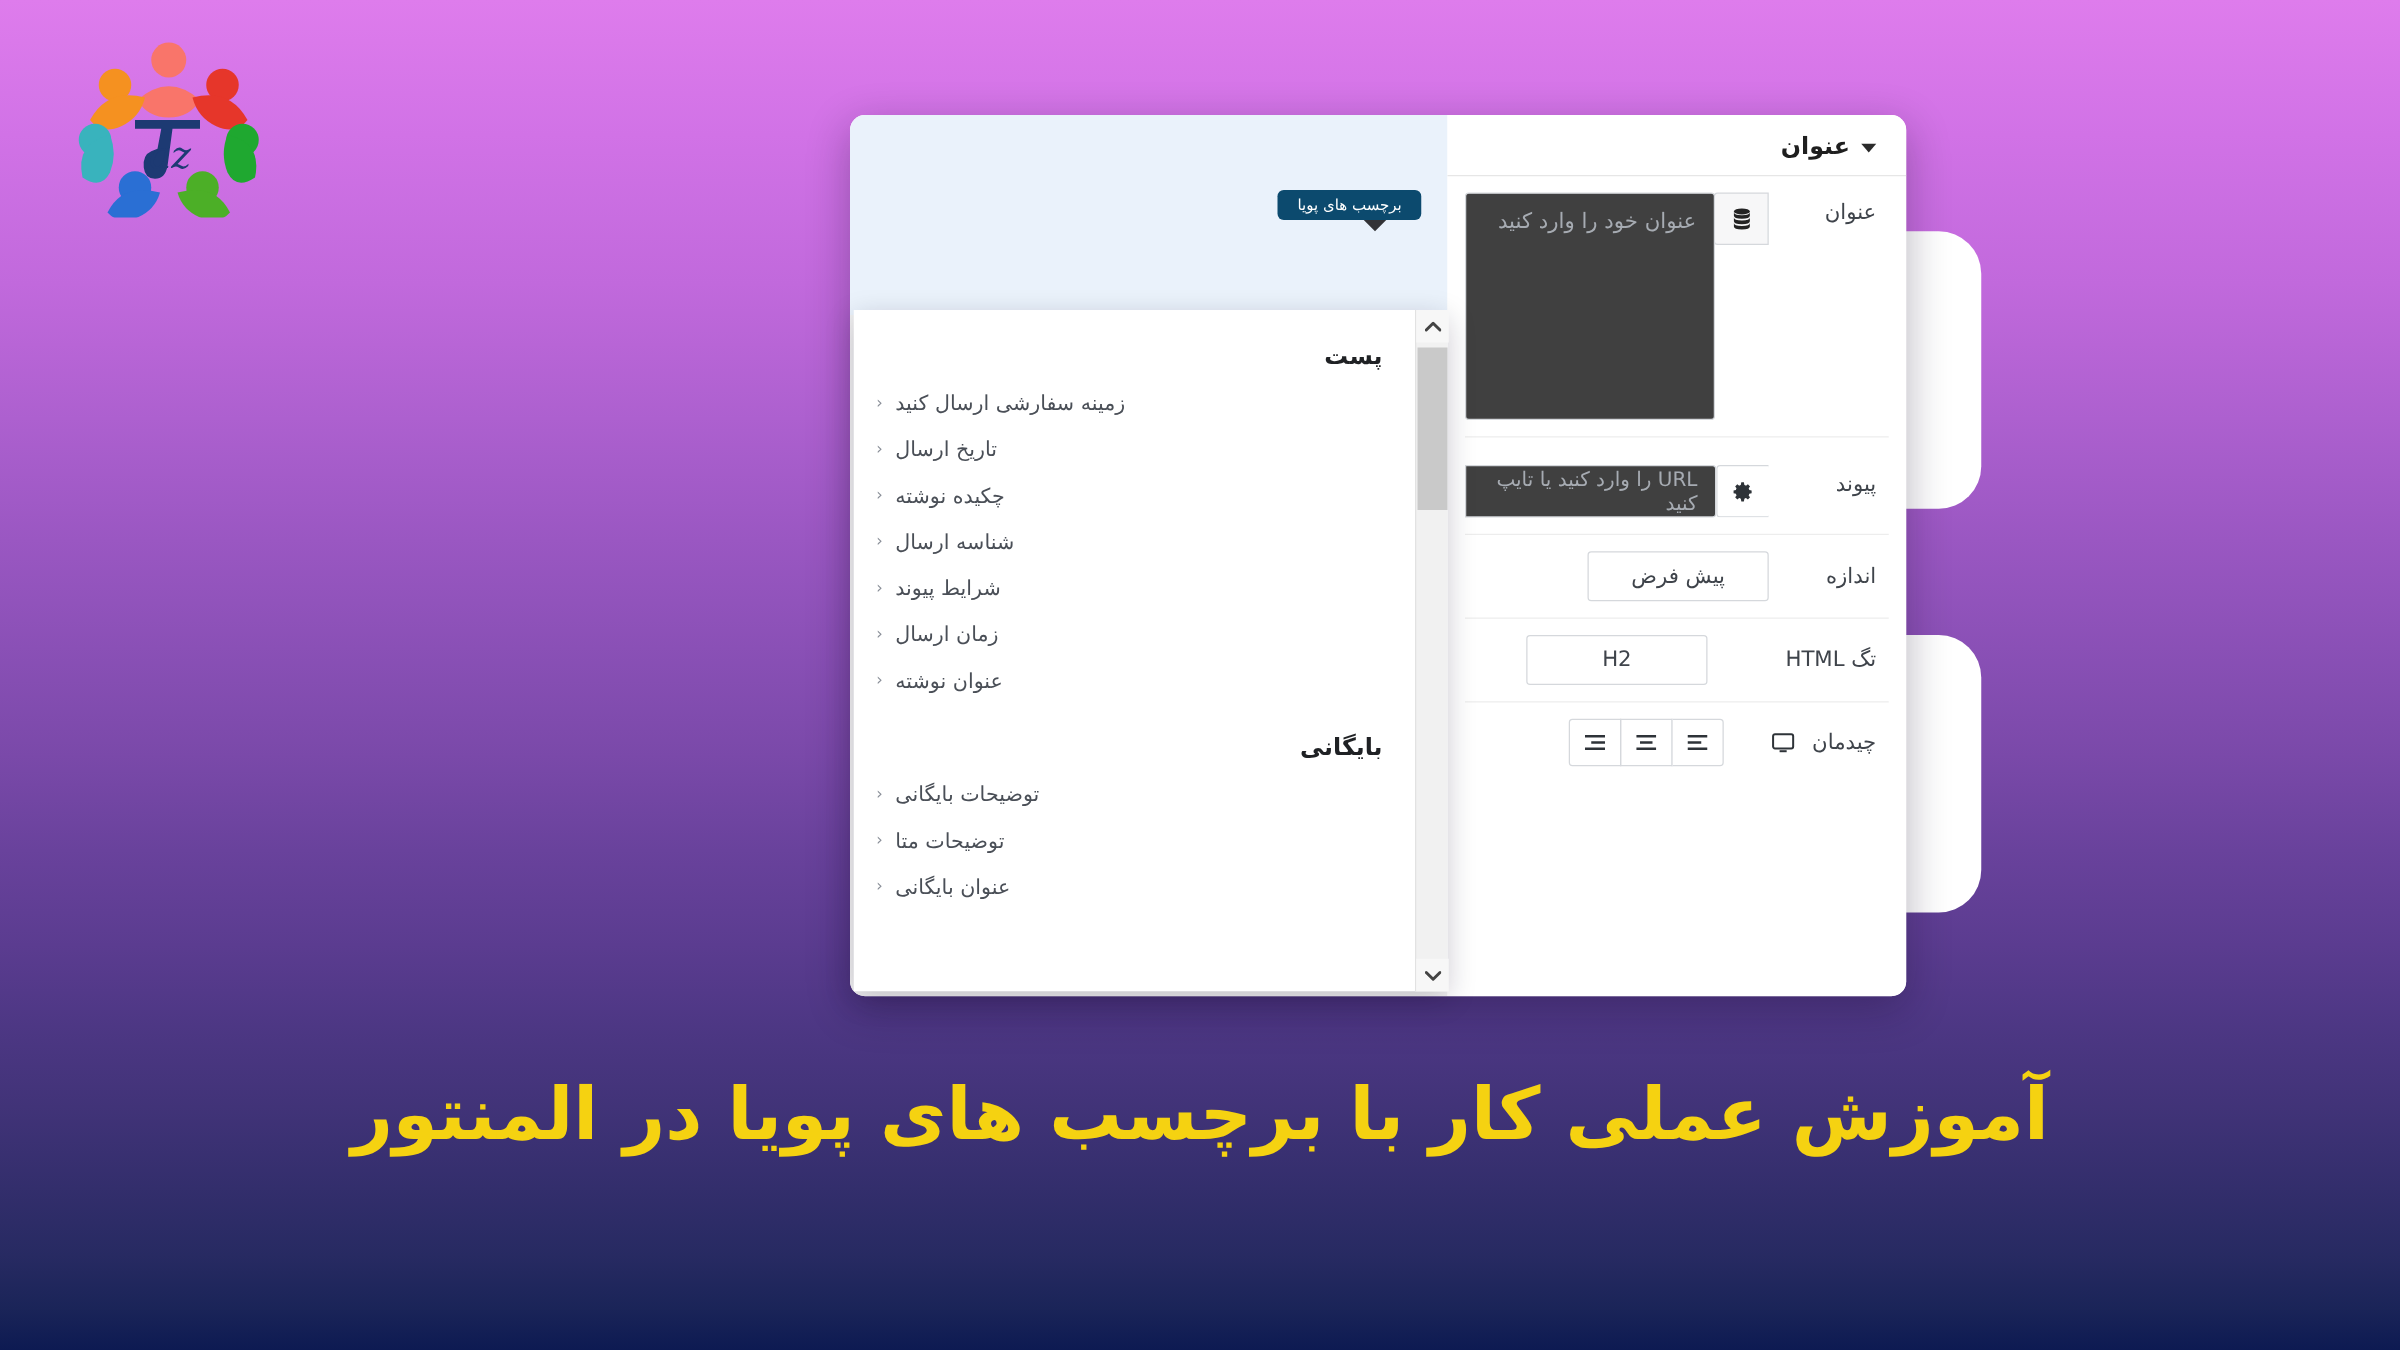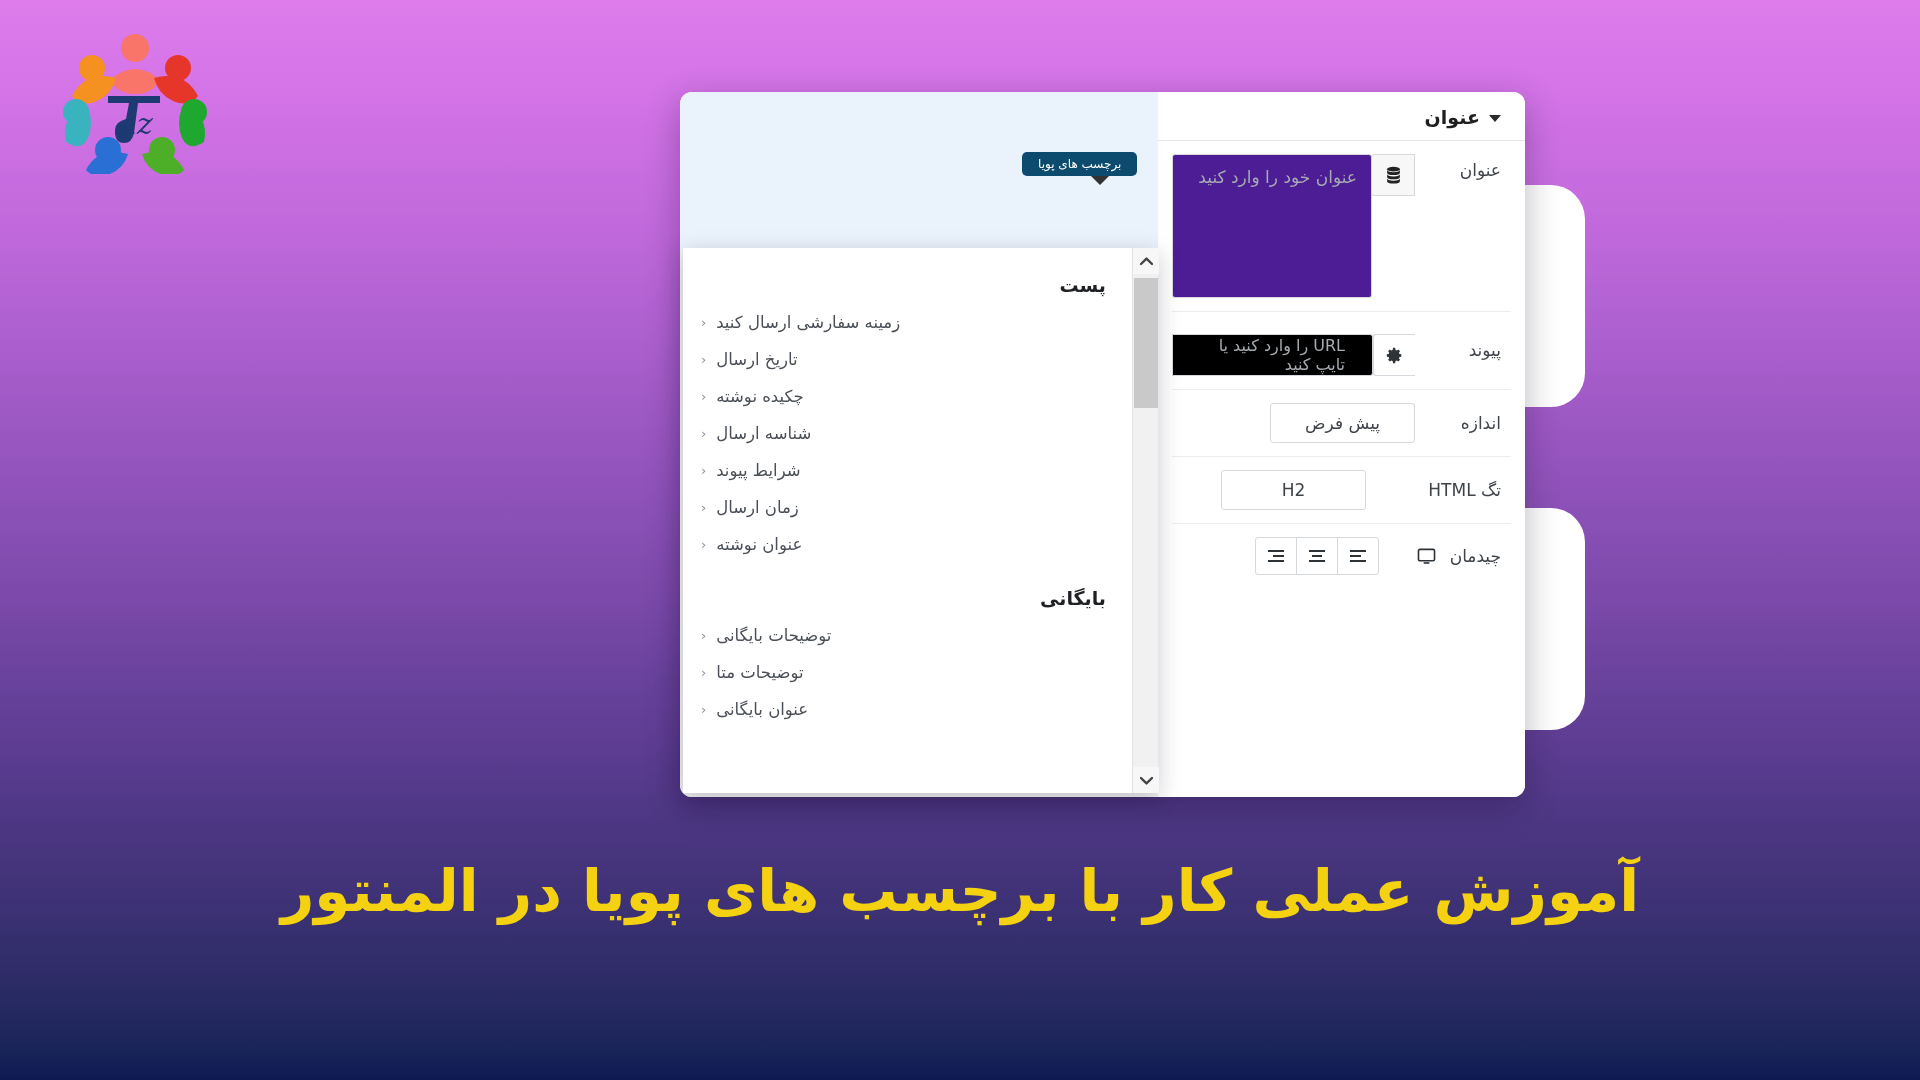--- a/index.html
+++ b/index.html
@@ -101,45 +101,45 @@
   .ctl-label {
     font-size: 17px; color: #3f444b;
     min-width: 74px; text-align: right;
     padding-top: 6px;
     white-space: nowrap;
   }
   .ctl-field { flex: 1; display: flex; align-items: flex-start; gap: 0; }
 
   .textarea-box {
     flex: 1;
-    height: 144px;
+    height: 182px;
     border: 1px solid #d5d8dc;
     border-radius: 3px;
-    background: #4c1d95;
+    background: #404040;
     padding: 12px 14px;
     font-size: 17px; color: #a6abb2;
   }
 
   .dyn-btn {
     width: 44px; height: 42px;
     border: 1px solid #d5d8dc;
     border-radius: 3px 0 0 3px;
     background: #f7f7f8;
     display: flex; align-items: center; justify-content: center;
     margin-left: -1px;
   }
   .dyn-btn svg { width: 17px; height: 19px; }
 
   .url-input {
     flex: 1; height: 42px;
     border: 1px solid #d5d8dc;
     border-radius: 0 3px 3px 0;
-    background: #000000;
+    background: #404040;
     display: flex; align-items: center;
-    padding: 0 27px;
+    padding: 0 14px;
     font-size: 16px; color: #a6abb2;
   }
   .gear-btn {
     width: 42px; height: 42px;
     border: 1px solid #d5d8dc;
     border-right: none;
     border-radius: 3px 0 0 3px;
     background: #fff;
     display: flex; align-items: center; justify-content: center;
   }

